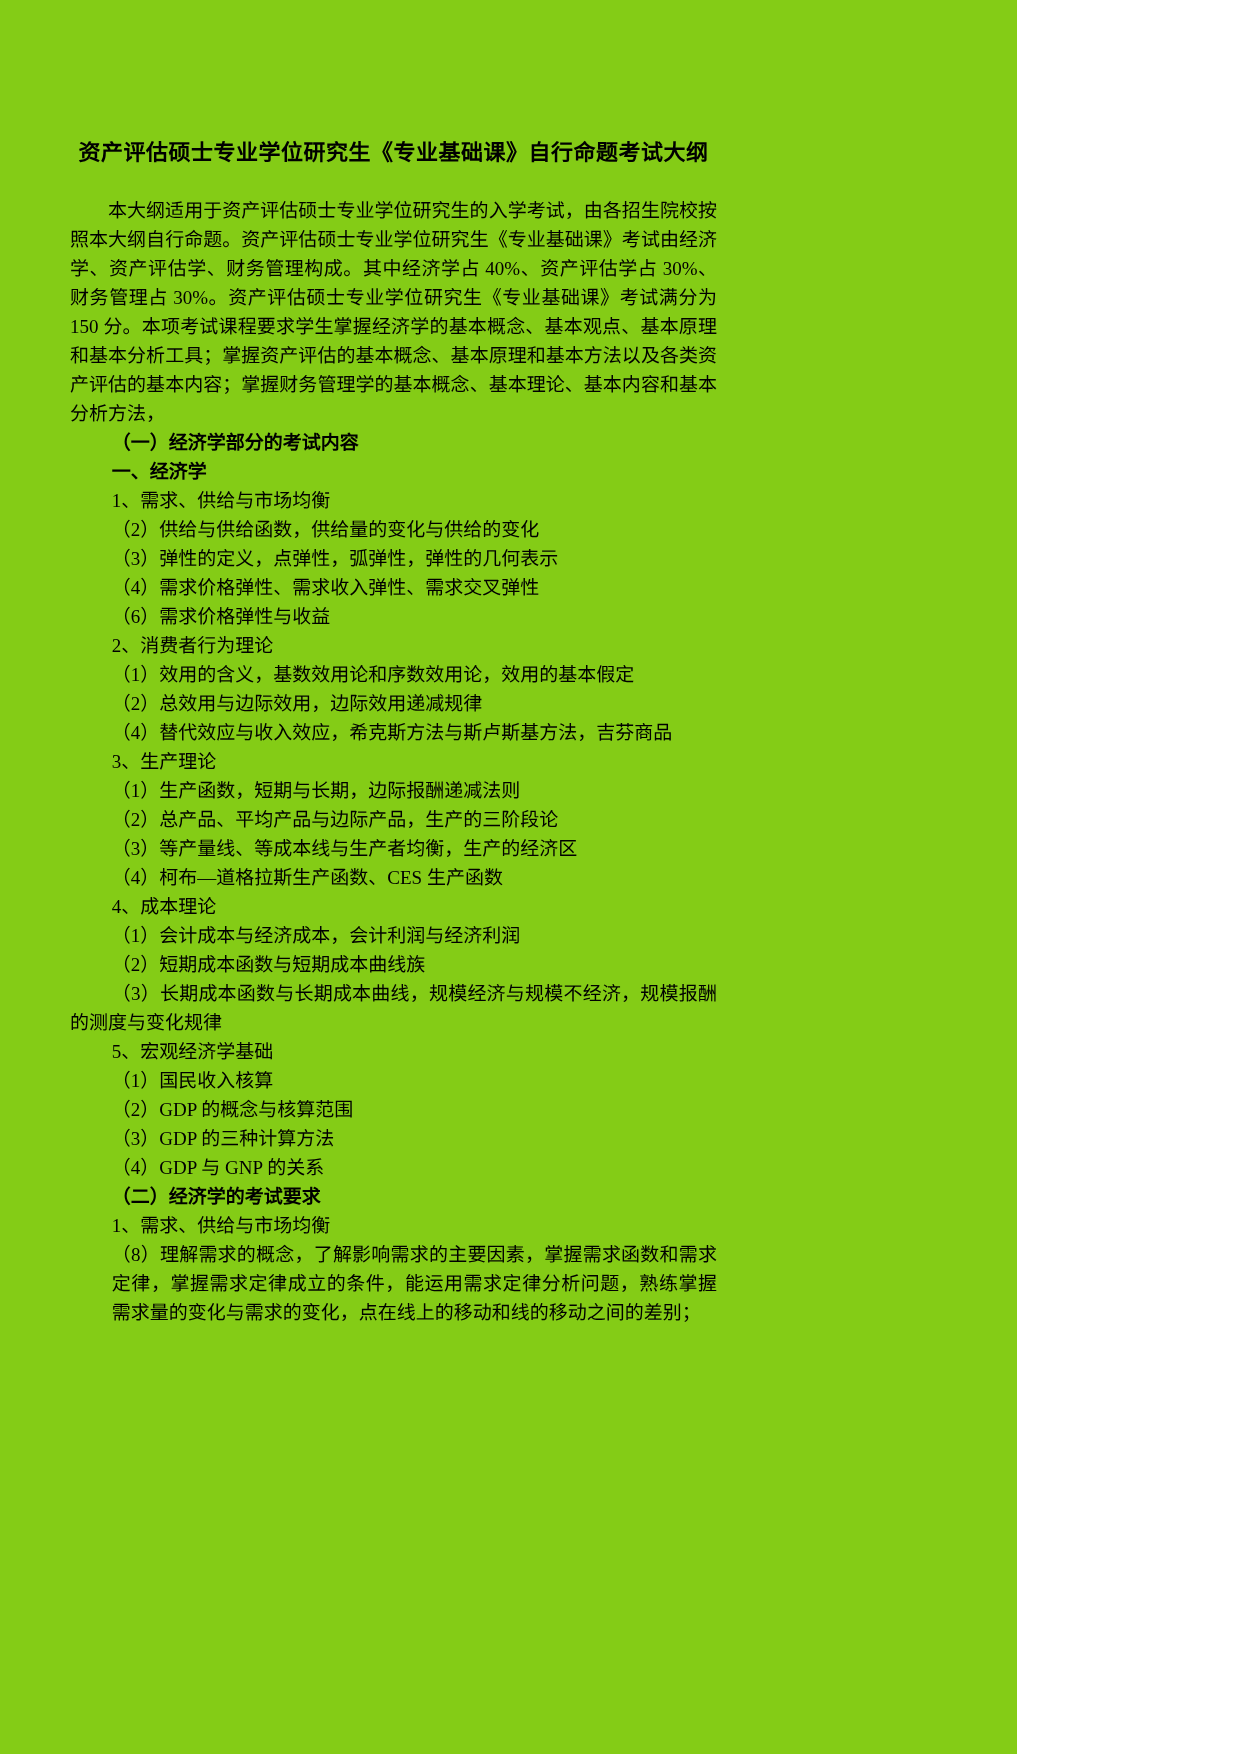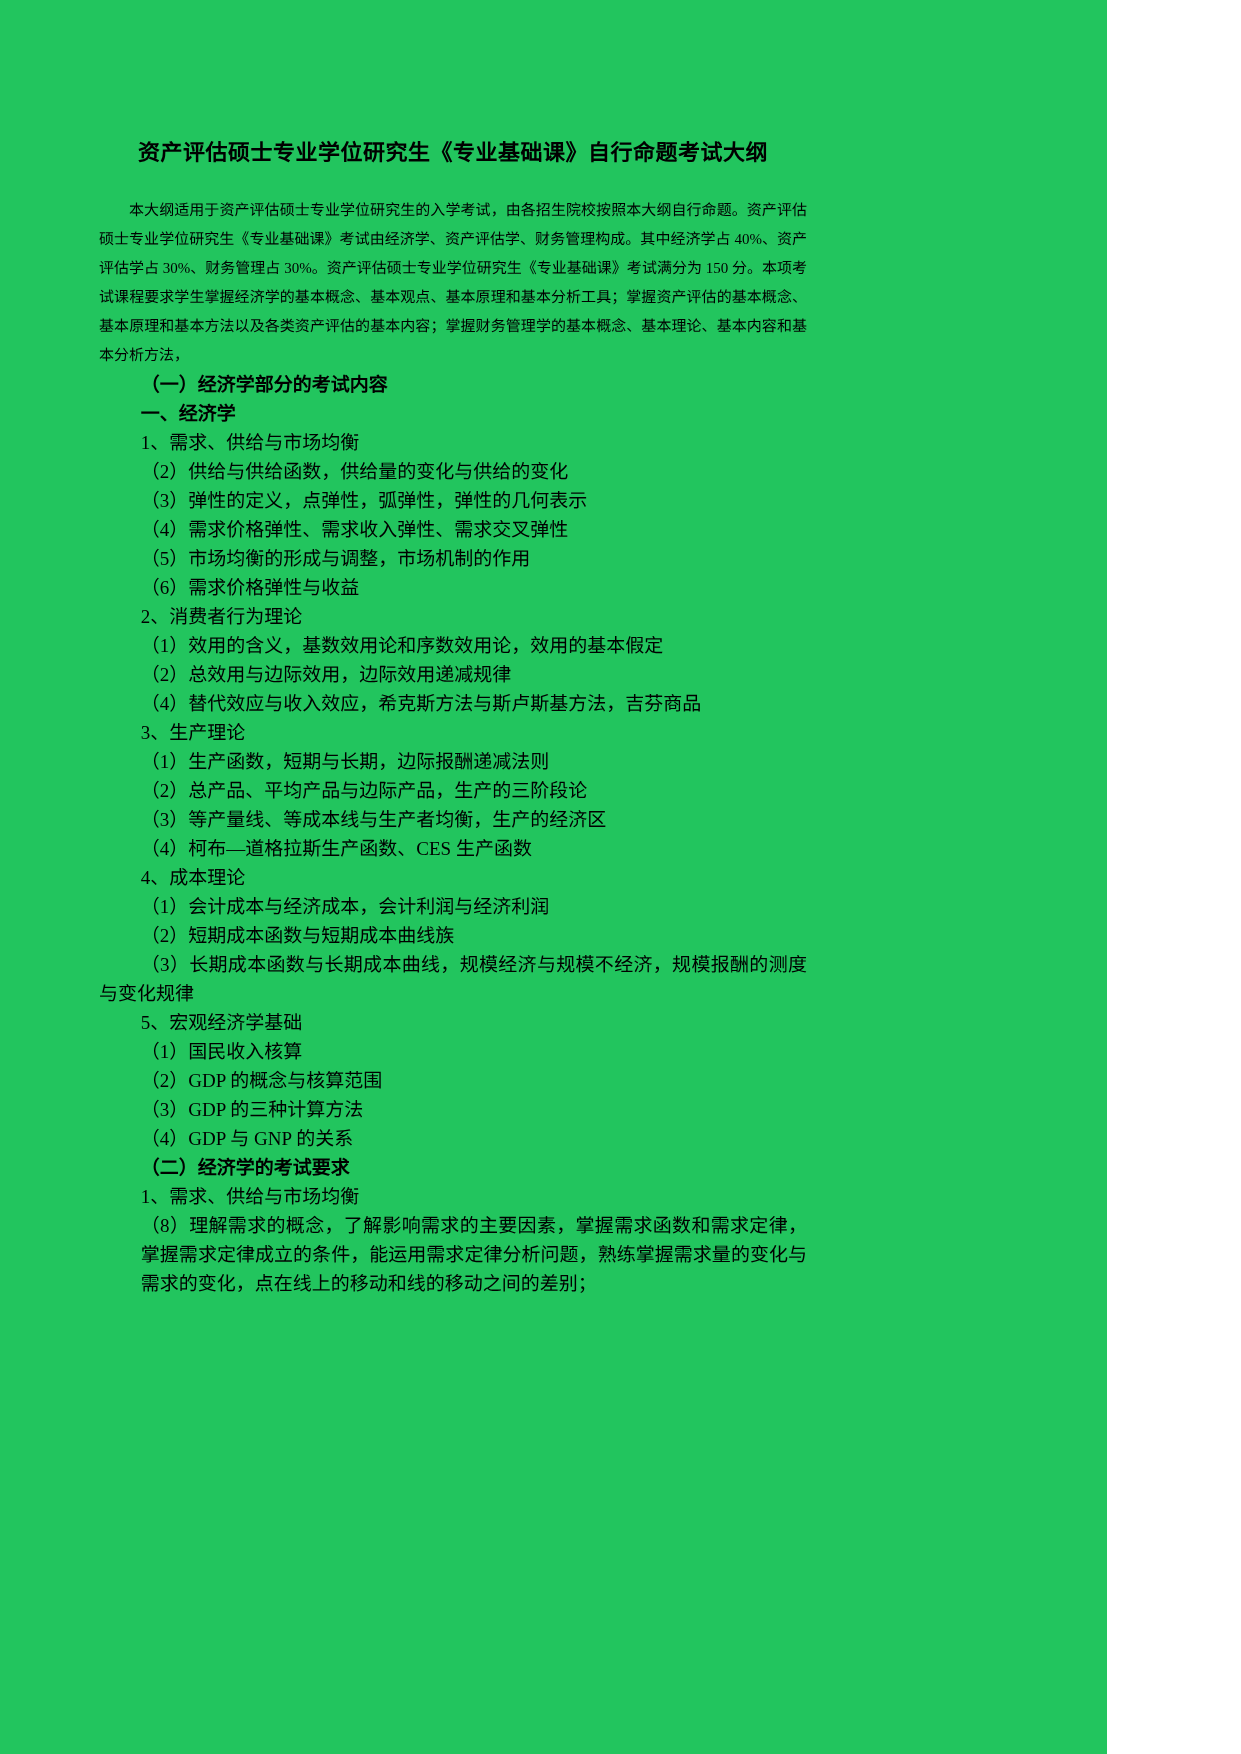--- a/index.html
+++ b/index.html
@@ -9,35 +9,35 @@
     background: #ffffff;
   }
   body {
     width: 1241px;
     height: 1754px;
     font-family: "Liberation Serif", "DejaVu Serif", serif;
     color: #000000;
     overflow: hidden;
   }
   .page {
-    width: 1107px;
+    width: 1017px;
     height: 1754px;
-    padding: 138px 300px 60px 99px;
-    background: #22c55e;
+    padding: 138px 300px 60px 70px;
+    background: #84cc16;
   }
   .doc-title {
     font-size: 22px;
     font-weight: bold;
     text-align: center;
     margin: 0 0 28px 0;
     line-height: 30px;
     letter-spacing: 0.5px;
   }
   .intro {
-    font-size: 15px;
+    font-size: 19px;
     line-height: 29px;
     margin: 0;
     text-indent: 2em;
     text-align: justify;
     text-justify: inter-ideograph;
   }
   .outline p {
     font-size: 19px;
     line-height: 29px;
     margin: 0;
@@ -63,21 +63,20 @@
 
   <p class="intro">本大纲适用于资产评估硕士专业学位研究生的入学考试，由各招生院校按照本大纲自行命题。资产评估硕士专业学位研究生《专业基础课》考试由经济学、资产评估学、财务管理构成。其中经济学占 40%、资产评估学占 30%、财务管理占 30%。资产评估硕士专业学位研究生《专业基础课》考试满分为 150 分。本项考试课程要求学生掌握经济学的基本概念、基本观点、基本原理和基本分析工具；掌握资产评估的基本概念、基本原理和基本方法以及各类资产评估的基本内容；掌握财务管理学的基本概念、基本理论、基本内容和基本分析方法，</p>
 
   <div class="outline" id="outline">
       <p class="first-indent bold">（一）经济学部分的考试内容</p>
       <p class="first-indent bold">一、经济学</p>
       <p class="first-indent">1、需求、供给与市场均衡</p>
       <p class="first-indent">（2）供给与供给函数，供给量的变化与供给的变化</p>
       <p class="first-indent">（3）弹性的定义，点弹性，弧弹性，弹性的几何表示</p>
       <p class="first-indent">（4）需求价格弹性、需求收入弹性、需求交叉弹性</p>
-      <p class="first-indent">（5）市场均衡的形成与调整，市场机制的作用</p>
       <p class="first-indent">（6）需求价格弹性与收益</p>
       <p class="first-indent">2、消费者行为理论</p>
       <p class="first-indent">（1）效用的含义，基数效用论和序数效用论，效用的基本假定</p>
       <p class="first-indent">（2）总效用与边际效用，边际效用递减规律</p>
       <p class="first-indent">（4）替代效应与收入效应，希克斯方法与斯卢斯基方法，吉芬商品</p>
       <p class="first-indent">3、生产理论</p>
       <p class="first-indent">（1）生产函数，短期与长期，边际报酬递减法则</p>
       <p class="first-indent">（2）总产品、平均产品与边际产品，生产的三阶段论</p>
       <p class="first-indent">（3）等产量线、等成本线与生产者均衡，生产的经济区</p>
       <p class="first-indent">（4）柯布—道格拉斯生产函数、CES 生产函数</p>

